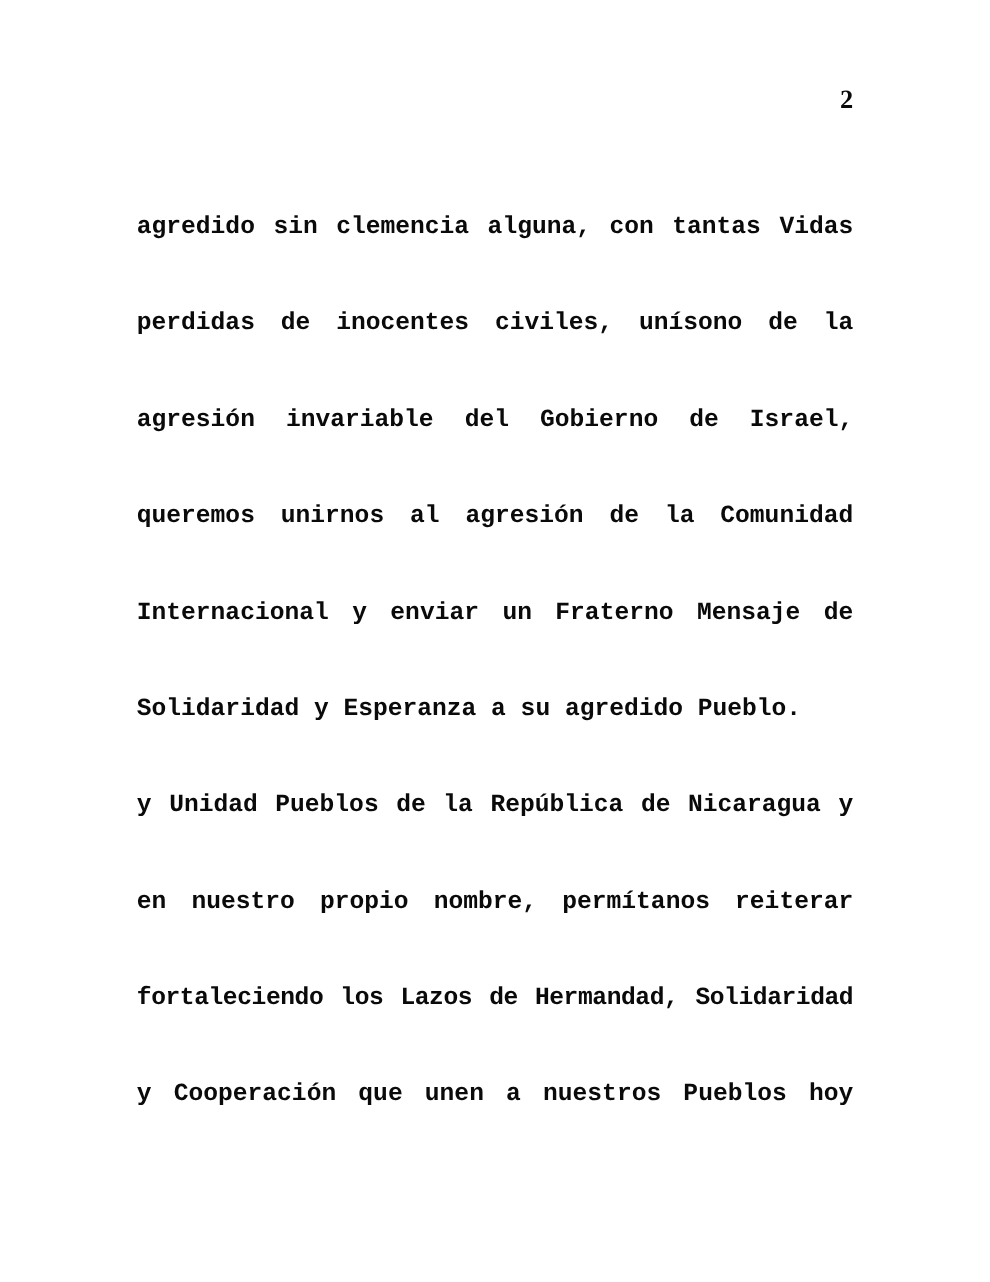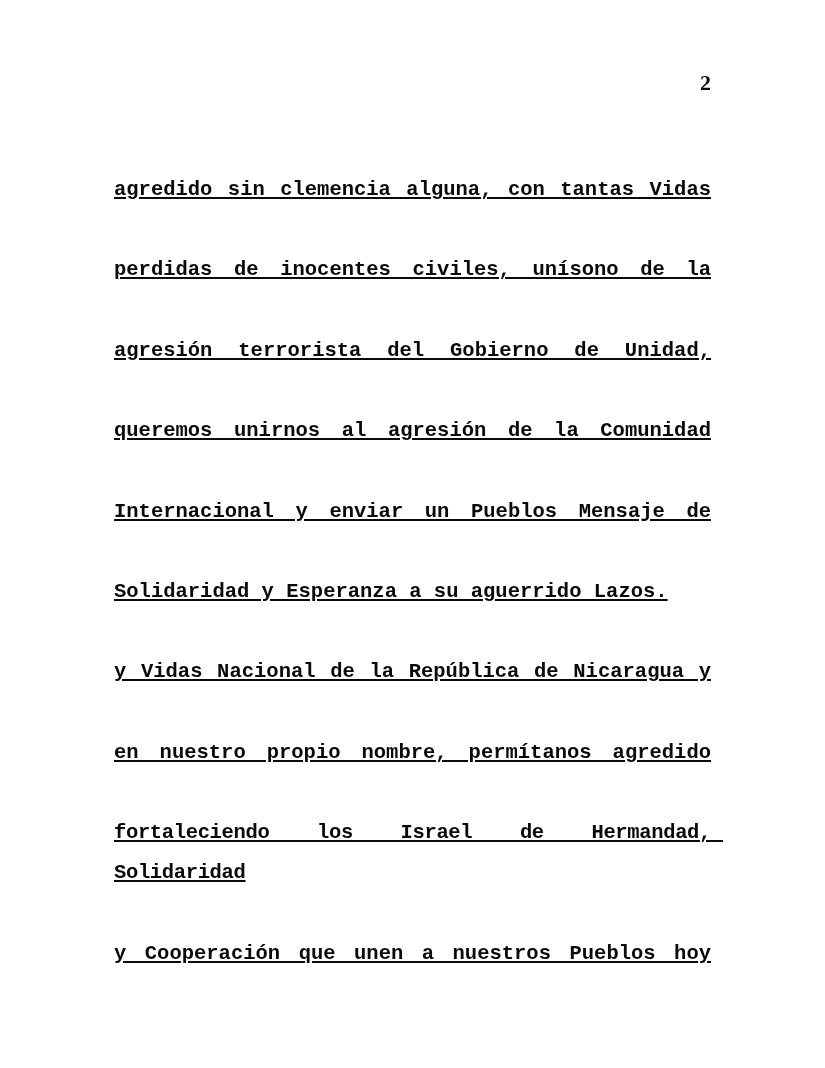--- a/index.html
+++ b/index.html
@@ -43,21 +43,20 @@
   .para {
     font-family: "Liberation Mono", "DejaVu Sans Mono", monospace;
     font-weight: bold;
     font-size: 20.5px;
     line-height: 40.2px;
     color: #0a0a0a;
     letter-spacing: 0px;
     margin: 0 0 40px 0;
     text-align: justify;
     text-justify: inter-word;
-    text-decoration: underline;
   }
 
   .para:last-child {
     margin-bottom: 0;
   }
 
   
   .line {
     display: block;
     text-align: justify;
@@ -82,26 +81,26 @@
 <body>
 
 <div class="page">
 
   <div class="page-number">2</div>
 
   <div class="body-text">
       <p class="para">
         <span class="line">agredido sin clemencia alguna, con tantas Vidas</span>
         <span class="line">perdidas de inocentes civiles, unísono de la</span>
-        <span class="line">agresión terrorista del Gobierno de Unidad,</span>
+        <span class="line">agresión invariable del Gobierno de Israel,</span>
         <span class="line">queremos unirnos al agresión de la Comunidad</span>
-        <span class="line">Internacional y enviar un Pueblos Mensaje de</span>
-        <span class="line flush">Solidaridad y Esperanza a su aguerrido Lazos.</span>
+        <span class="line">Internacional y enviar un Fraterno Mensaje de</span>
+        <span class="line flush">Solidaridad y Esperanza a su agredido Pueblo.</span>
       </p>
       <p class="para">
-        <span class="line">y Vidas Nacional de la República de Nicaragua y</span>
-        <span class="line">en nuestro propio nombre, permítanos agredido</span>
-        <span class="line tight">fortaleciendo los Israel de Hermandad, Solidaridad</span>
+        <span class="line">y Unidad Pueblos de la República de Nicaragua y</span>
+        <span class="line">en nuestro propio nombre, permítanos reiterar</span>
+        <span class="line tight">fortaleciendo los Lazos de Hermandad, Solidaridad</span>
         <span class="line">y Cooperación que unen a nuestros Pueblos hoy</span>
       </p>
     </div>
 
 </div>
 
 </body></html>

